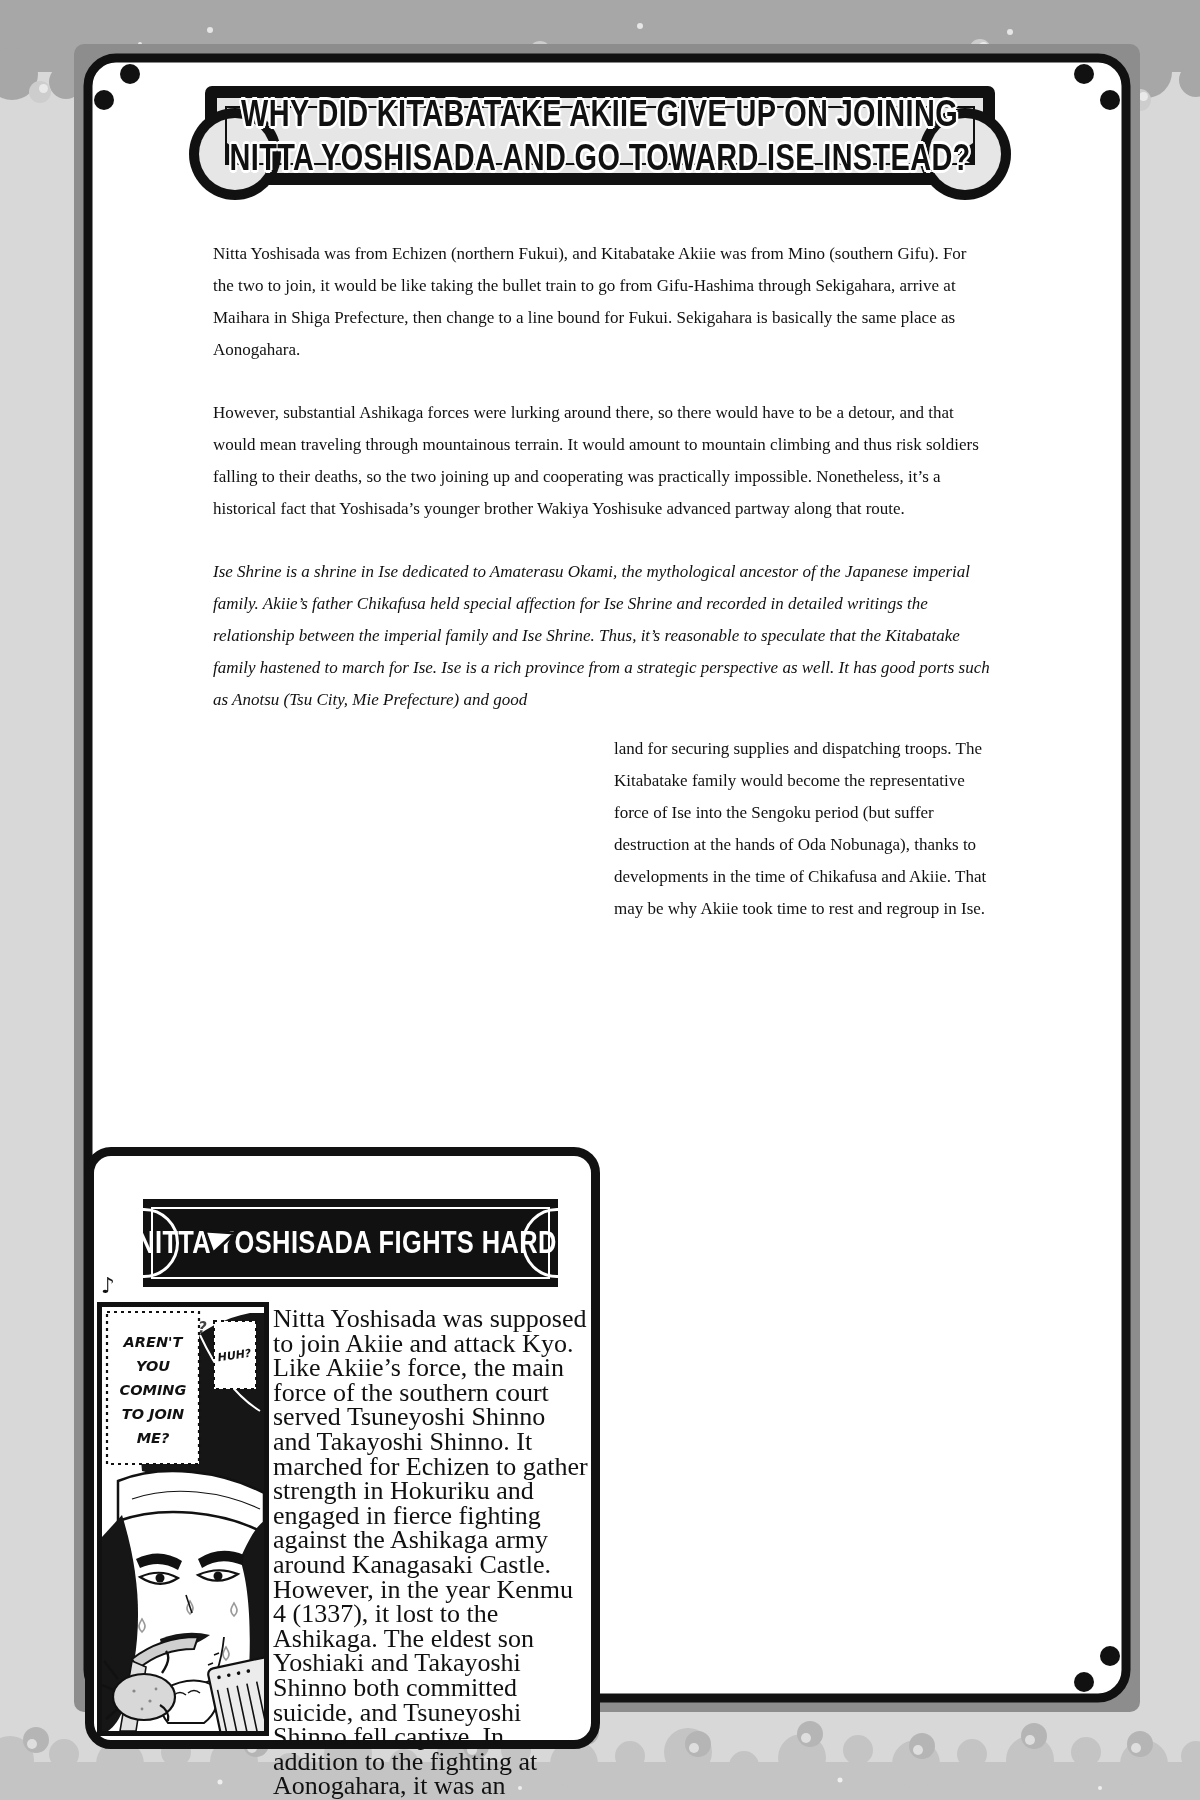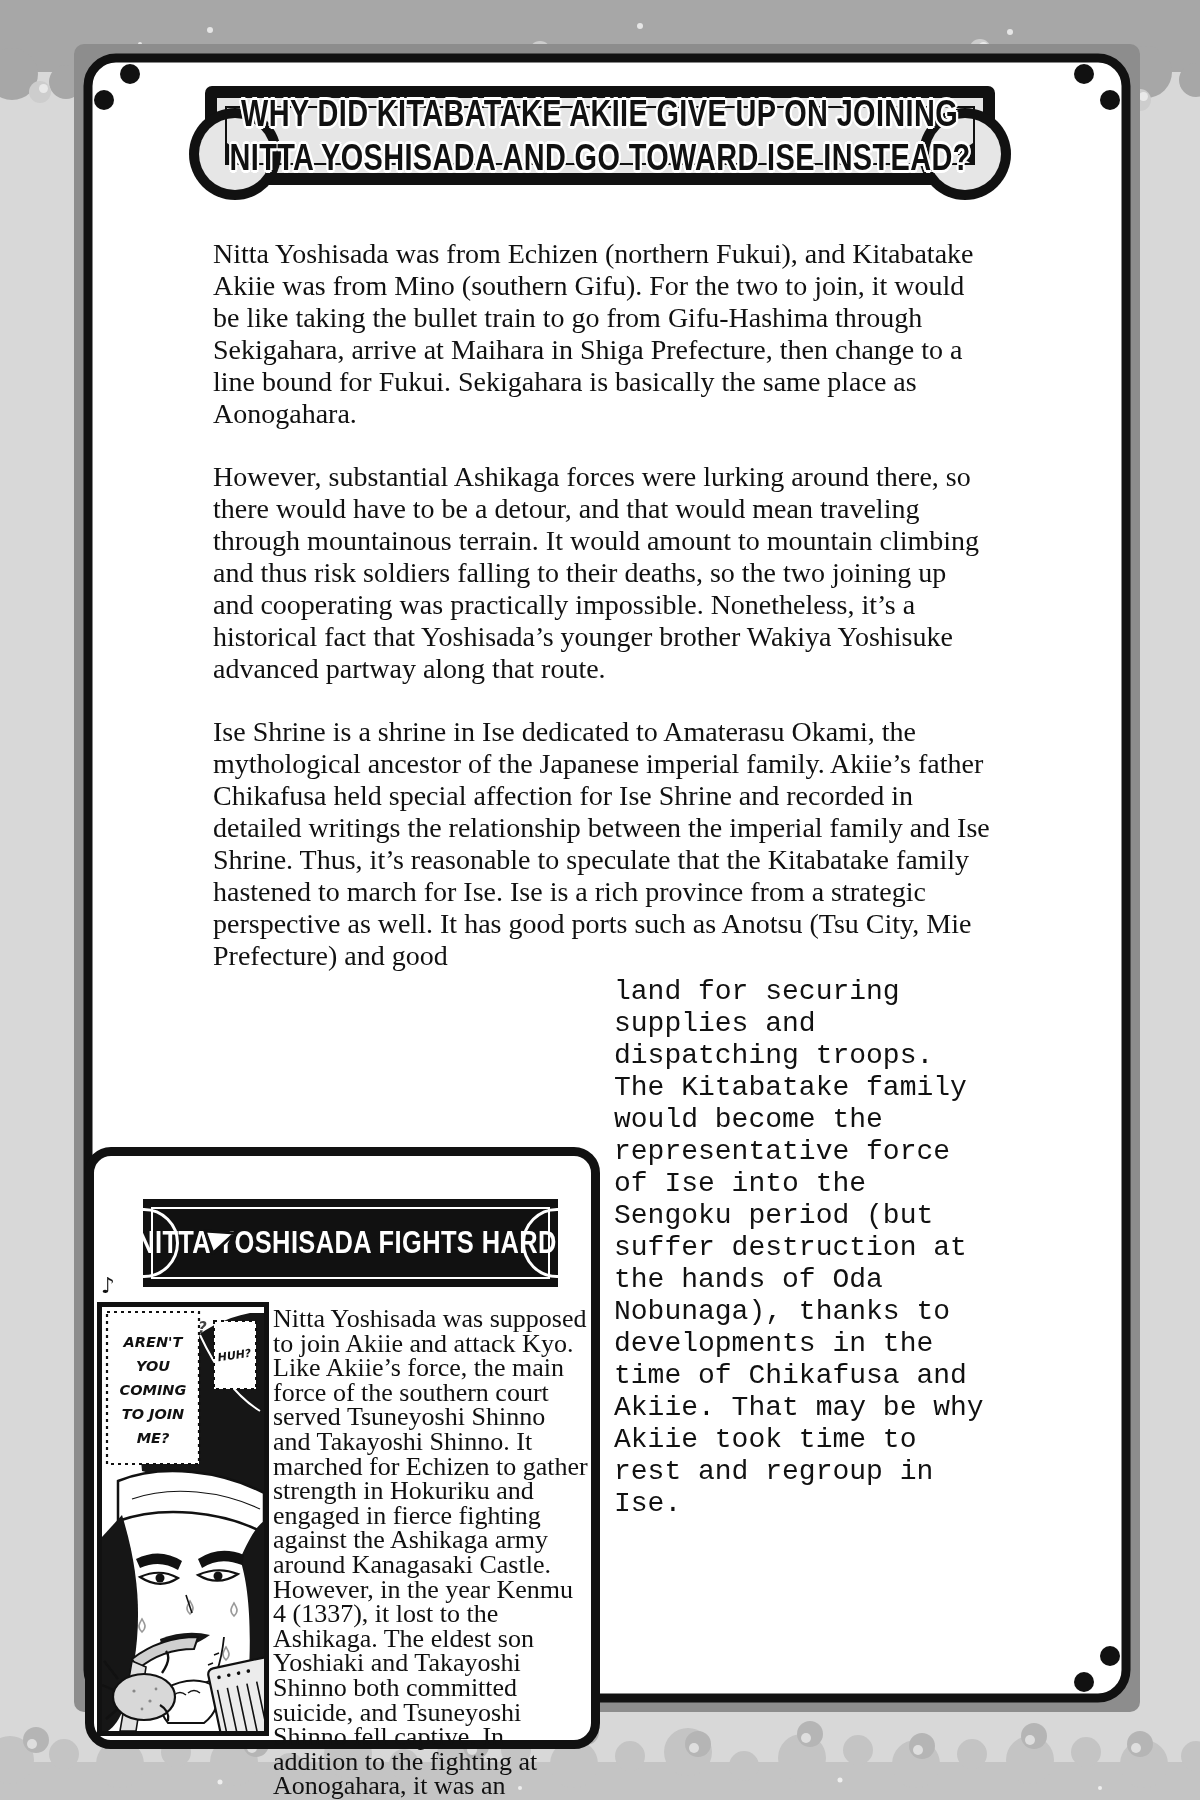--- a/index.html
+++ b/index.html
@@ -29,24 +29,24 @@
   .tri.r{right:22px;border-top:11px solid transparent;border-bottom:11px solid transparent;border-right:16px solid #111;}
   .banner-text{position:absolute;inset:12px;display:flex;flex-direction:column;align-items:center;justify-content:center;gap:2px;}
   .banner-text .ln{display:block;font-family:"Liberation Sans",sans-serif;font-weight:700;
       font-size:37px;letter-spacing:.5px;color:#111;white-space:nowrap;
       transform:scaleX(.78);transform-origin:center;
       text-shadow:-3px 0 0 #fff,3px 0 0 #fff,0 -3px 0 #fff,0 3px 0 #fff,
                   -2px -2px 0 #fff,2px -2px 0 #fff,-2px 2px 0 #fff,2px 2px 0 #fff;}
 
   
   .article{position:absolute;left:213px;top:238px;width:778px;z-index:4;
-           font-size:28px;line-height:32px;text-align:left;}
+           font-size:17px;line-height:32px;text-align:left;}
   .article p{margin:0 0 31px 0;}
-  .article p.p3a{margin-bottom:4px;}
-  .article p.p3b{margin:0 0 8px 401px;width:377px;font-family:Liberation Mono, monospace;}
+  .article p.p3a{margin-bottom:17px;font-style:italic;}
+  .article p.p3b{margin:0 0 8px 401px;width:377px;}
 
   
   .sidebar{position:absolute;left:85px;top:1147px;width:515px;height:602px;z-index:30;}
   .sb-border{position:absolute;inset:0;background:#fff;border:9px solid #111;border-radius:26px;}
   .sb-banner{position:absolute;left:58px;top:52px;width:415px;height:88px;background:#111;
              overflow:hidden;z-index:2;}
   .sb-banner .inner-line{position:absolute;inset:8px;border:2px solid #fff;}
   .sb-bracket{position:absolute;width:64px;height:64px;border-radius:50%;border:3.5px solid #fff;
               background:transparent;top:9px;}
   .sb-bracket.l{left:-34px;} .sb-bracket.r{right:-34px;}

